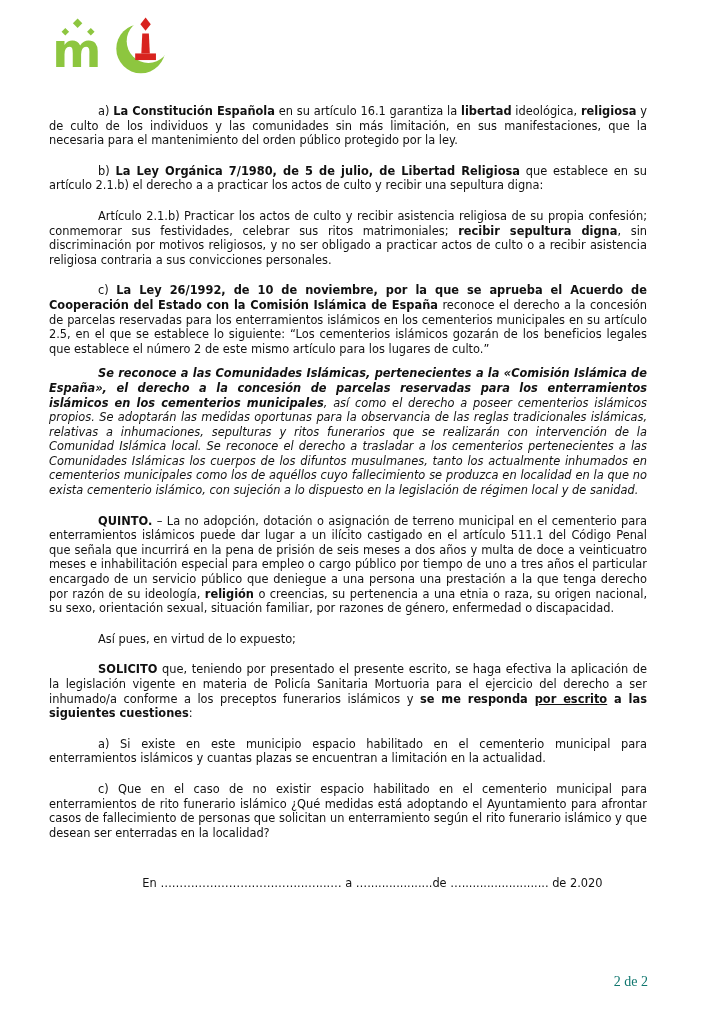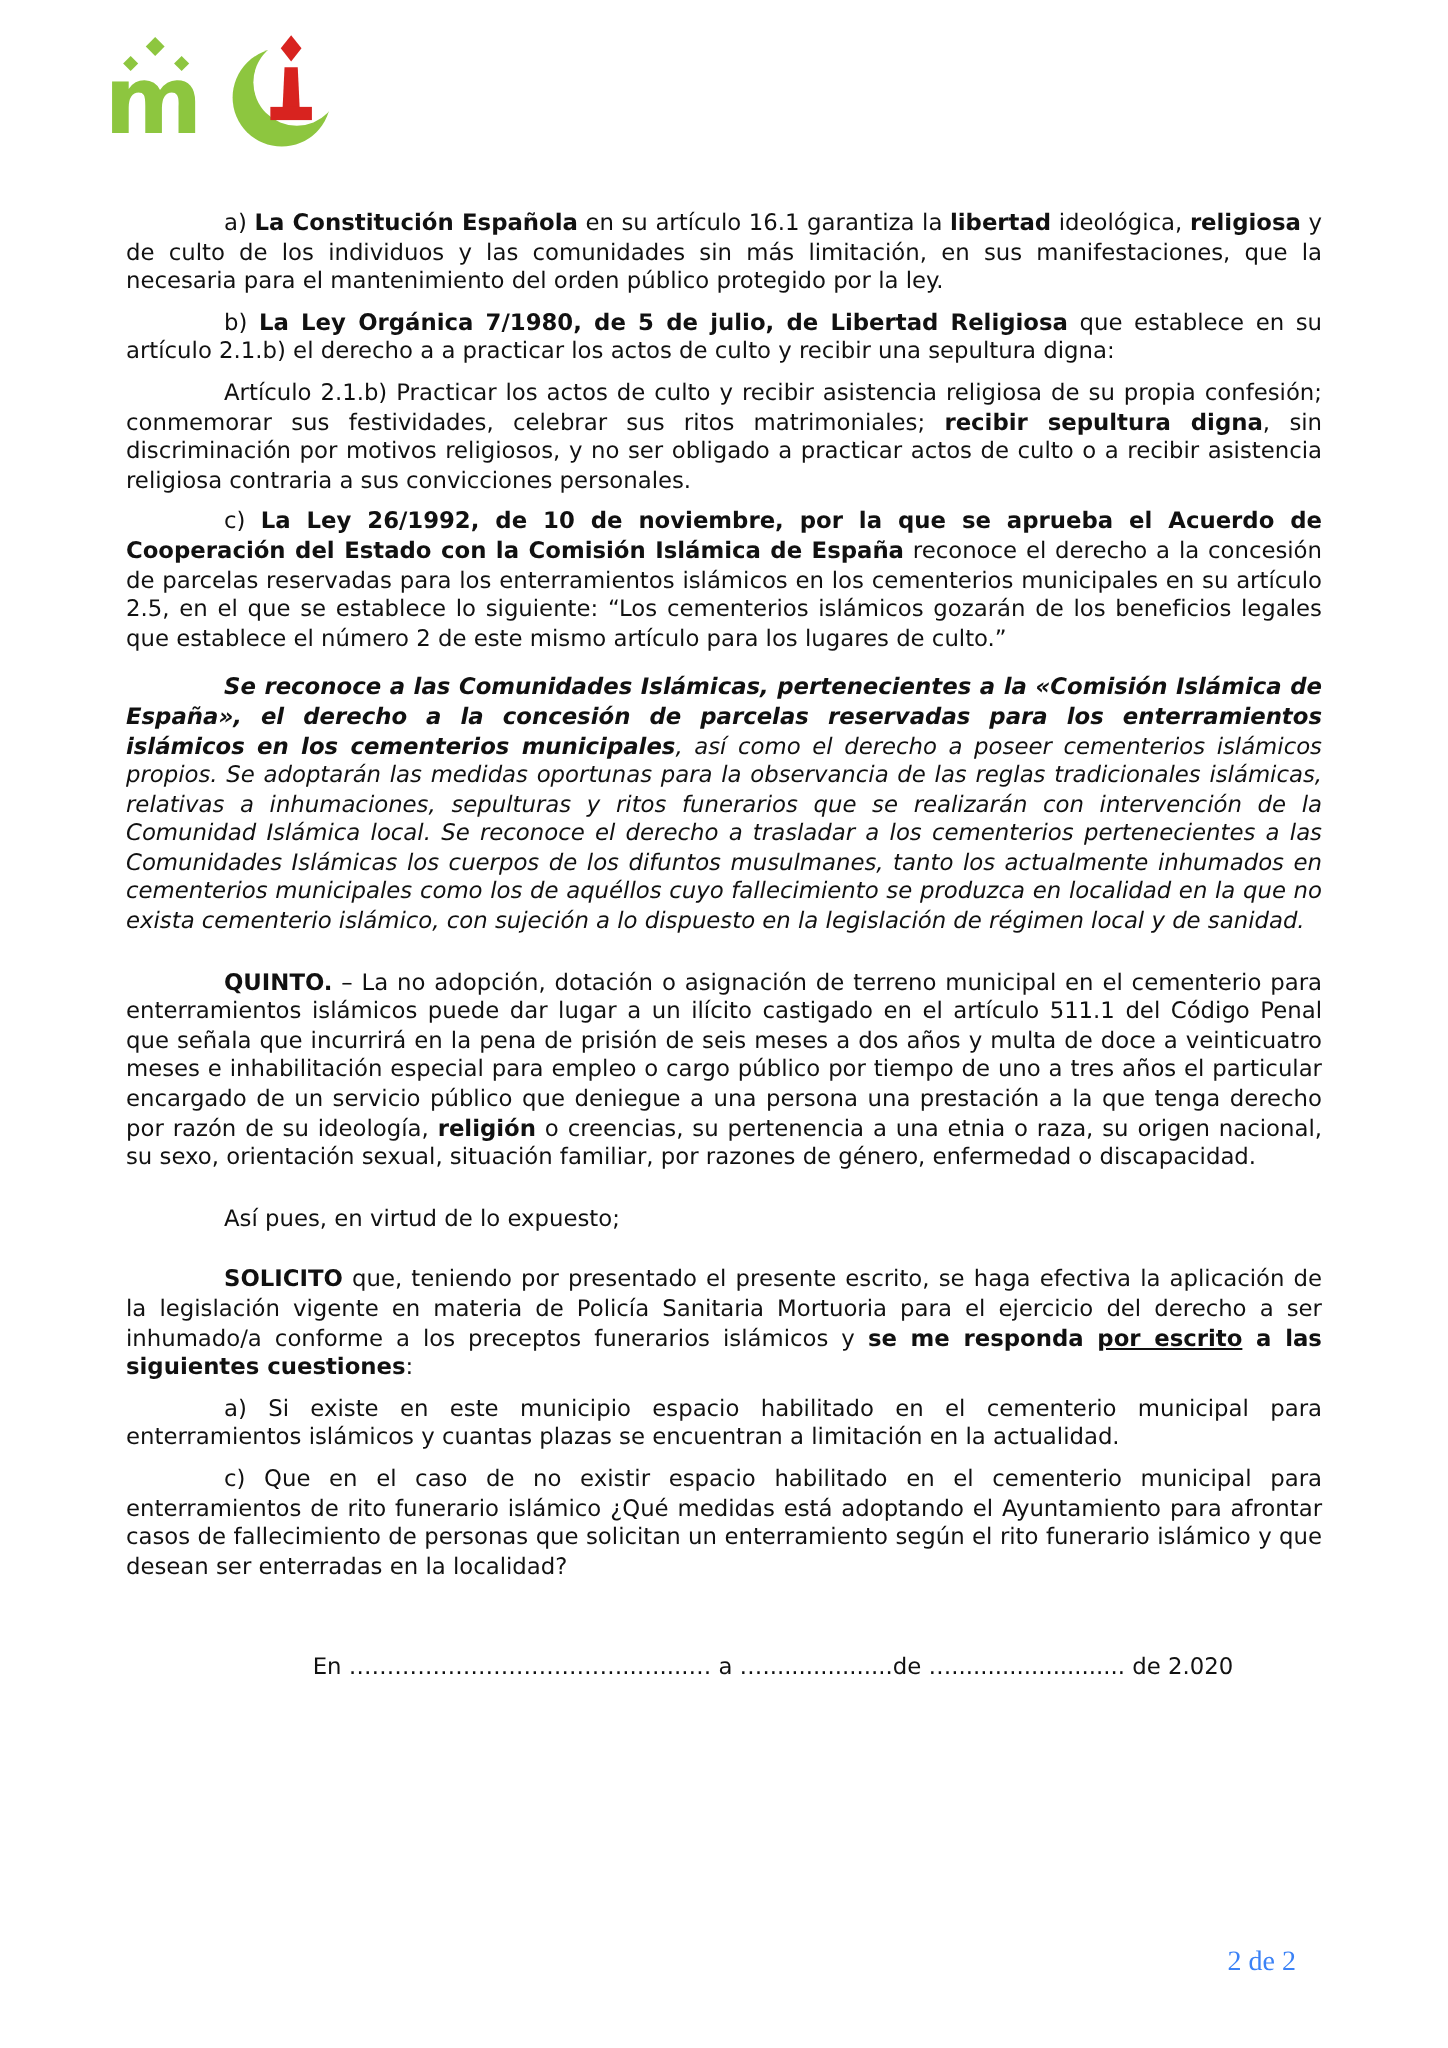--- a/index.html
+++ b/index.html
@@ -22,48 +22,48 @@
     margin-top: 2px;
     font-family: "Liberation Serif", "DejaVu Serif", serif;
     font-size: 11.5px;
     line-height: 13px;
     color: #6e6e71;
     letter-spacing: 0.2px;
   }
   
   .doc-body {
     position: absolute;
-    left: 63px; top: 104px;
+    left: 49px; top: 104px;
     width: 598px;
   }
   .para {
     margin: 0;
     text-align: justify;
     text-indent: 49px;
     font-size: 11.4px;
     line-height: 14.6px;
   }
-  .para.g1 { margin-top: 6px; }
+  .para.g1 { margin-top: 16px; }
   .para.g2 { margin-top: 10px; font-style: italic; }
   .para.g3 { margin-top: 16px; }
   .b { font-weight: bold; }
   .u { text-decoration: underline; margin-top: 44px; }
   .signature {
     margin: 36px 0 0 0;
     text-indent: 49px;
     text-align: center;
     font-size: 11.4px;
     line-height: 14.6px;
   }
   .page-footer {
     position: absolute;
     right: 76px; bottom: 34px;
     font-family: "Liberation Serif", "DejaVu Serif", serif;
     font-size: 14px;
-    color: #3b82f6;
+    color: #0f766e;
   }
 </style>
 </head>
 <body>
 
 <div class="logo-block">
   <svg class="logo-mark" width="118" height="64" viewBox="0 0 125 66" xmlns="http://www.w3.org/2000/svg">
 
     <polygon points="12,16 16,20 12,24 8,20" fill="#8dc63f"></polygon>
     <polygon points="25,6 30,11 25,16 20,11" fill="#8dc63f"></polygon>

